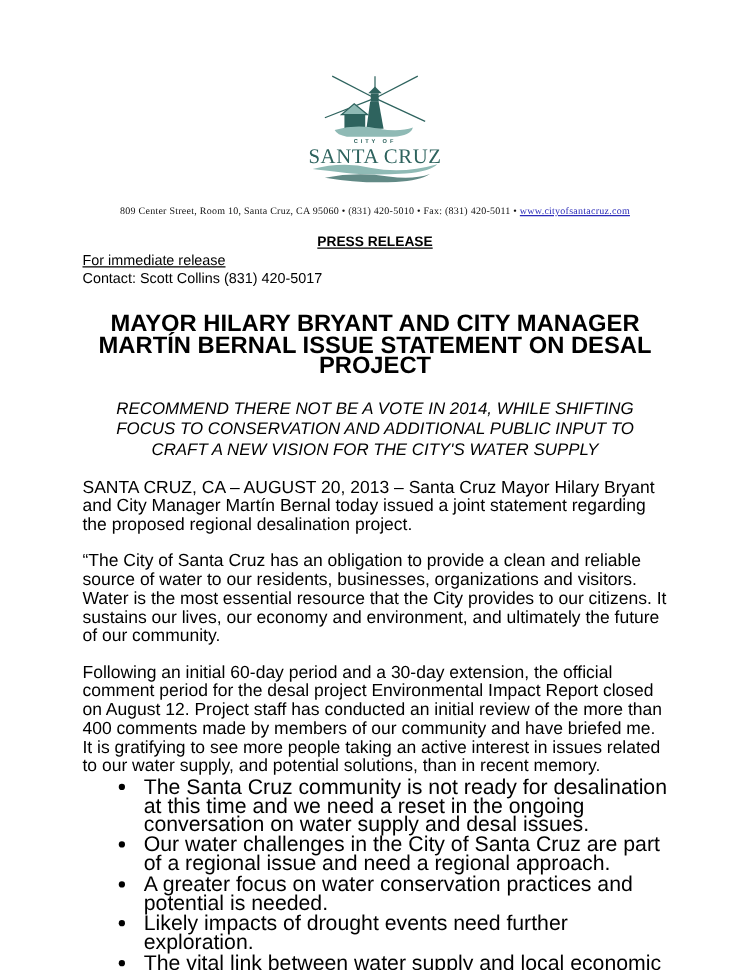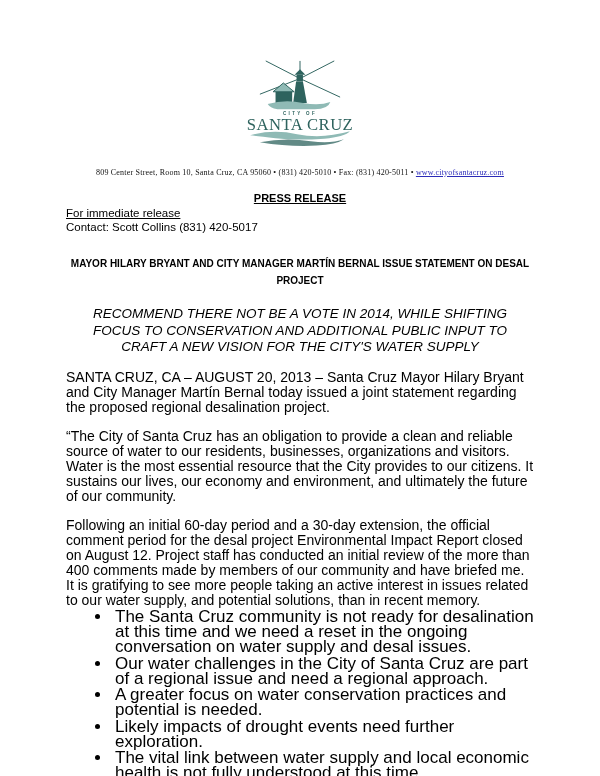--- a/index.html
+++ b/index.html
@@ -16,41 +16,41 @@
   
   .logo-wrap { text-align: center; padding-top: 58px; }
   .logo-wrap svg { display: inline-block; }
 
   
   .address {
     text-align: center;
     font-family: "Liberation Serif", serif;
     font-size: 8px;
     letter-spacing: 0.2px;
-    margin-top: 16px;
+    margin-top: 11px;
     color: #111;
   }
   .website { color: #2a2ab8; text-decoration: underline; cursor: pointer; }
 
   
   .press-release {
     text-align: center;
     font-weight: bold;
     font-size: 11px;
     text-decoration: underline;
     margin-top: 15px;
   }
   .meta-line { font-size: 11.5px; line-height: 14px; }
   .meta-line.first { margin-top: 2px; text-decoration: underline; }
 
   
   .headline {
     text-align: center;
     font-weight: bold;
-    font-size: 10px;
+    font-size: 19px;
     line-height: 16.5px;
     max-width: 480px;
     margin: 22px auto 8px;
   }
   .subheadline {
     text-align: center;
     font-style: italic;
     font-size: 13.5px;
     line-height: 16.5px;
     max-width: 462px;

